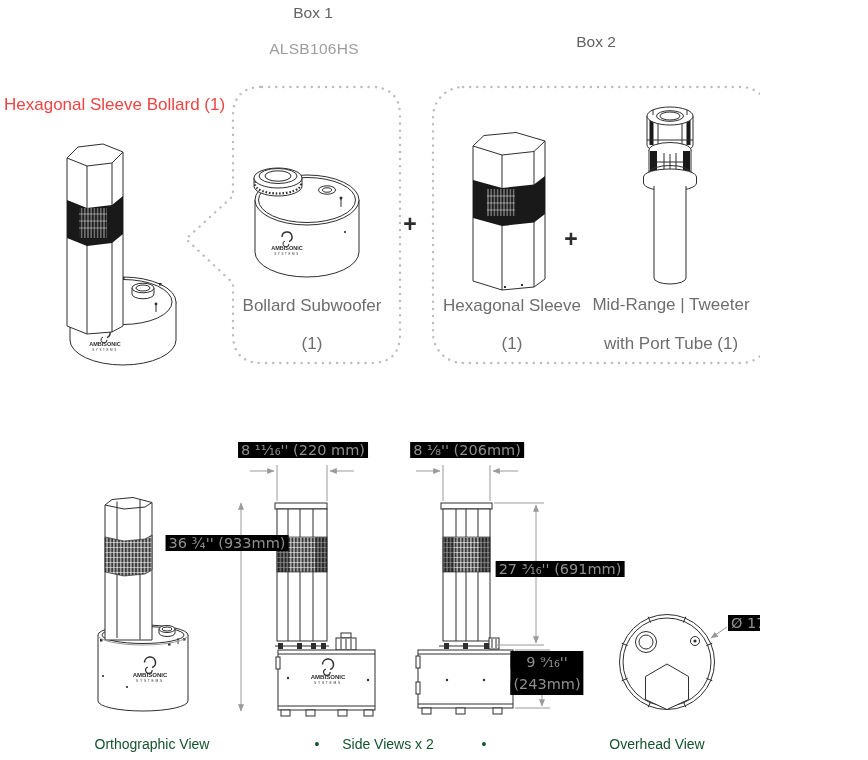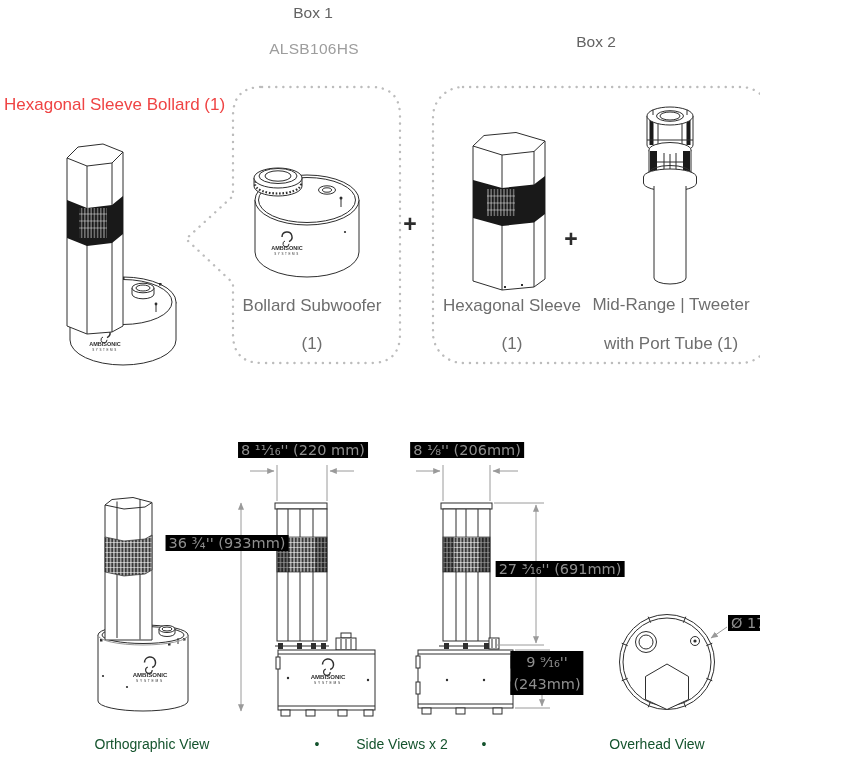--- a/index.html
+++ b/index.html
@@ -293,17 +293,17 @@
 <div class="t dim ctr" style="left:215px;top:535px;margin-left:12px;">36 ¾'' (933mm)</div>
 <div class="t dim ctr" style="left:560px;top:561px;">27 ³⁄₁₆'' (691mm)</div>
 <div class="t dim dim2 ctr" style="left:547px;top:651px;">
   <div>9 ⁹⁄₁₆''</div>
   <div>(243mm)</div>
 </div>
 <div class="t dim" style="left:728px;top:615px;">Ø 17 ²³⁄₃₂'' (450mm)</div>
 
 <div class="t cap ctr" style="left:152px;top:736px;">Orthographic View</div>
 <div class="t cap ctr" style="left:317px;top:736px;">•</div>
-<div class="t cap ctr" style="left:402px;top:736px;">Side Views x 2</div>
+<div class="t cap ctr" style="left:388px;top:736px;">Side Views x 2</div>
 <div class="t cap ctr" style="left:484px;top:736px;">•</div>
 <div class="t cap ctr" style="left:657px;top:736px;">Overhead View</div>
 
 </div>
 
 </body></html>

